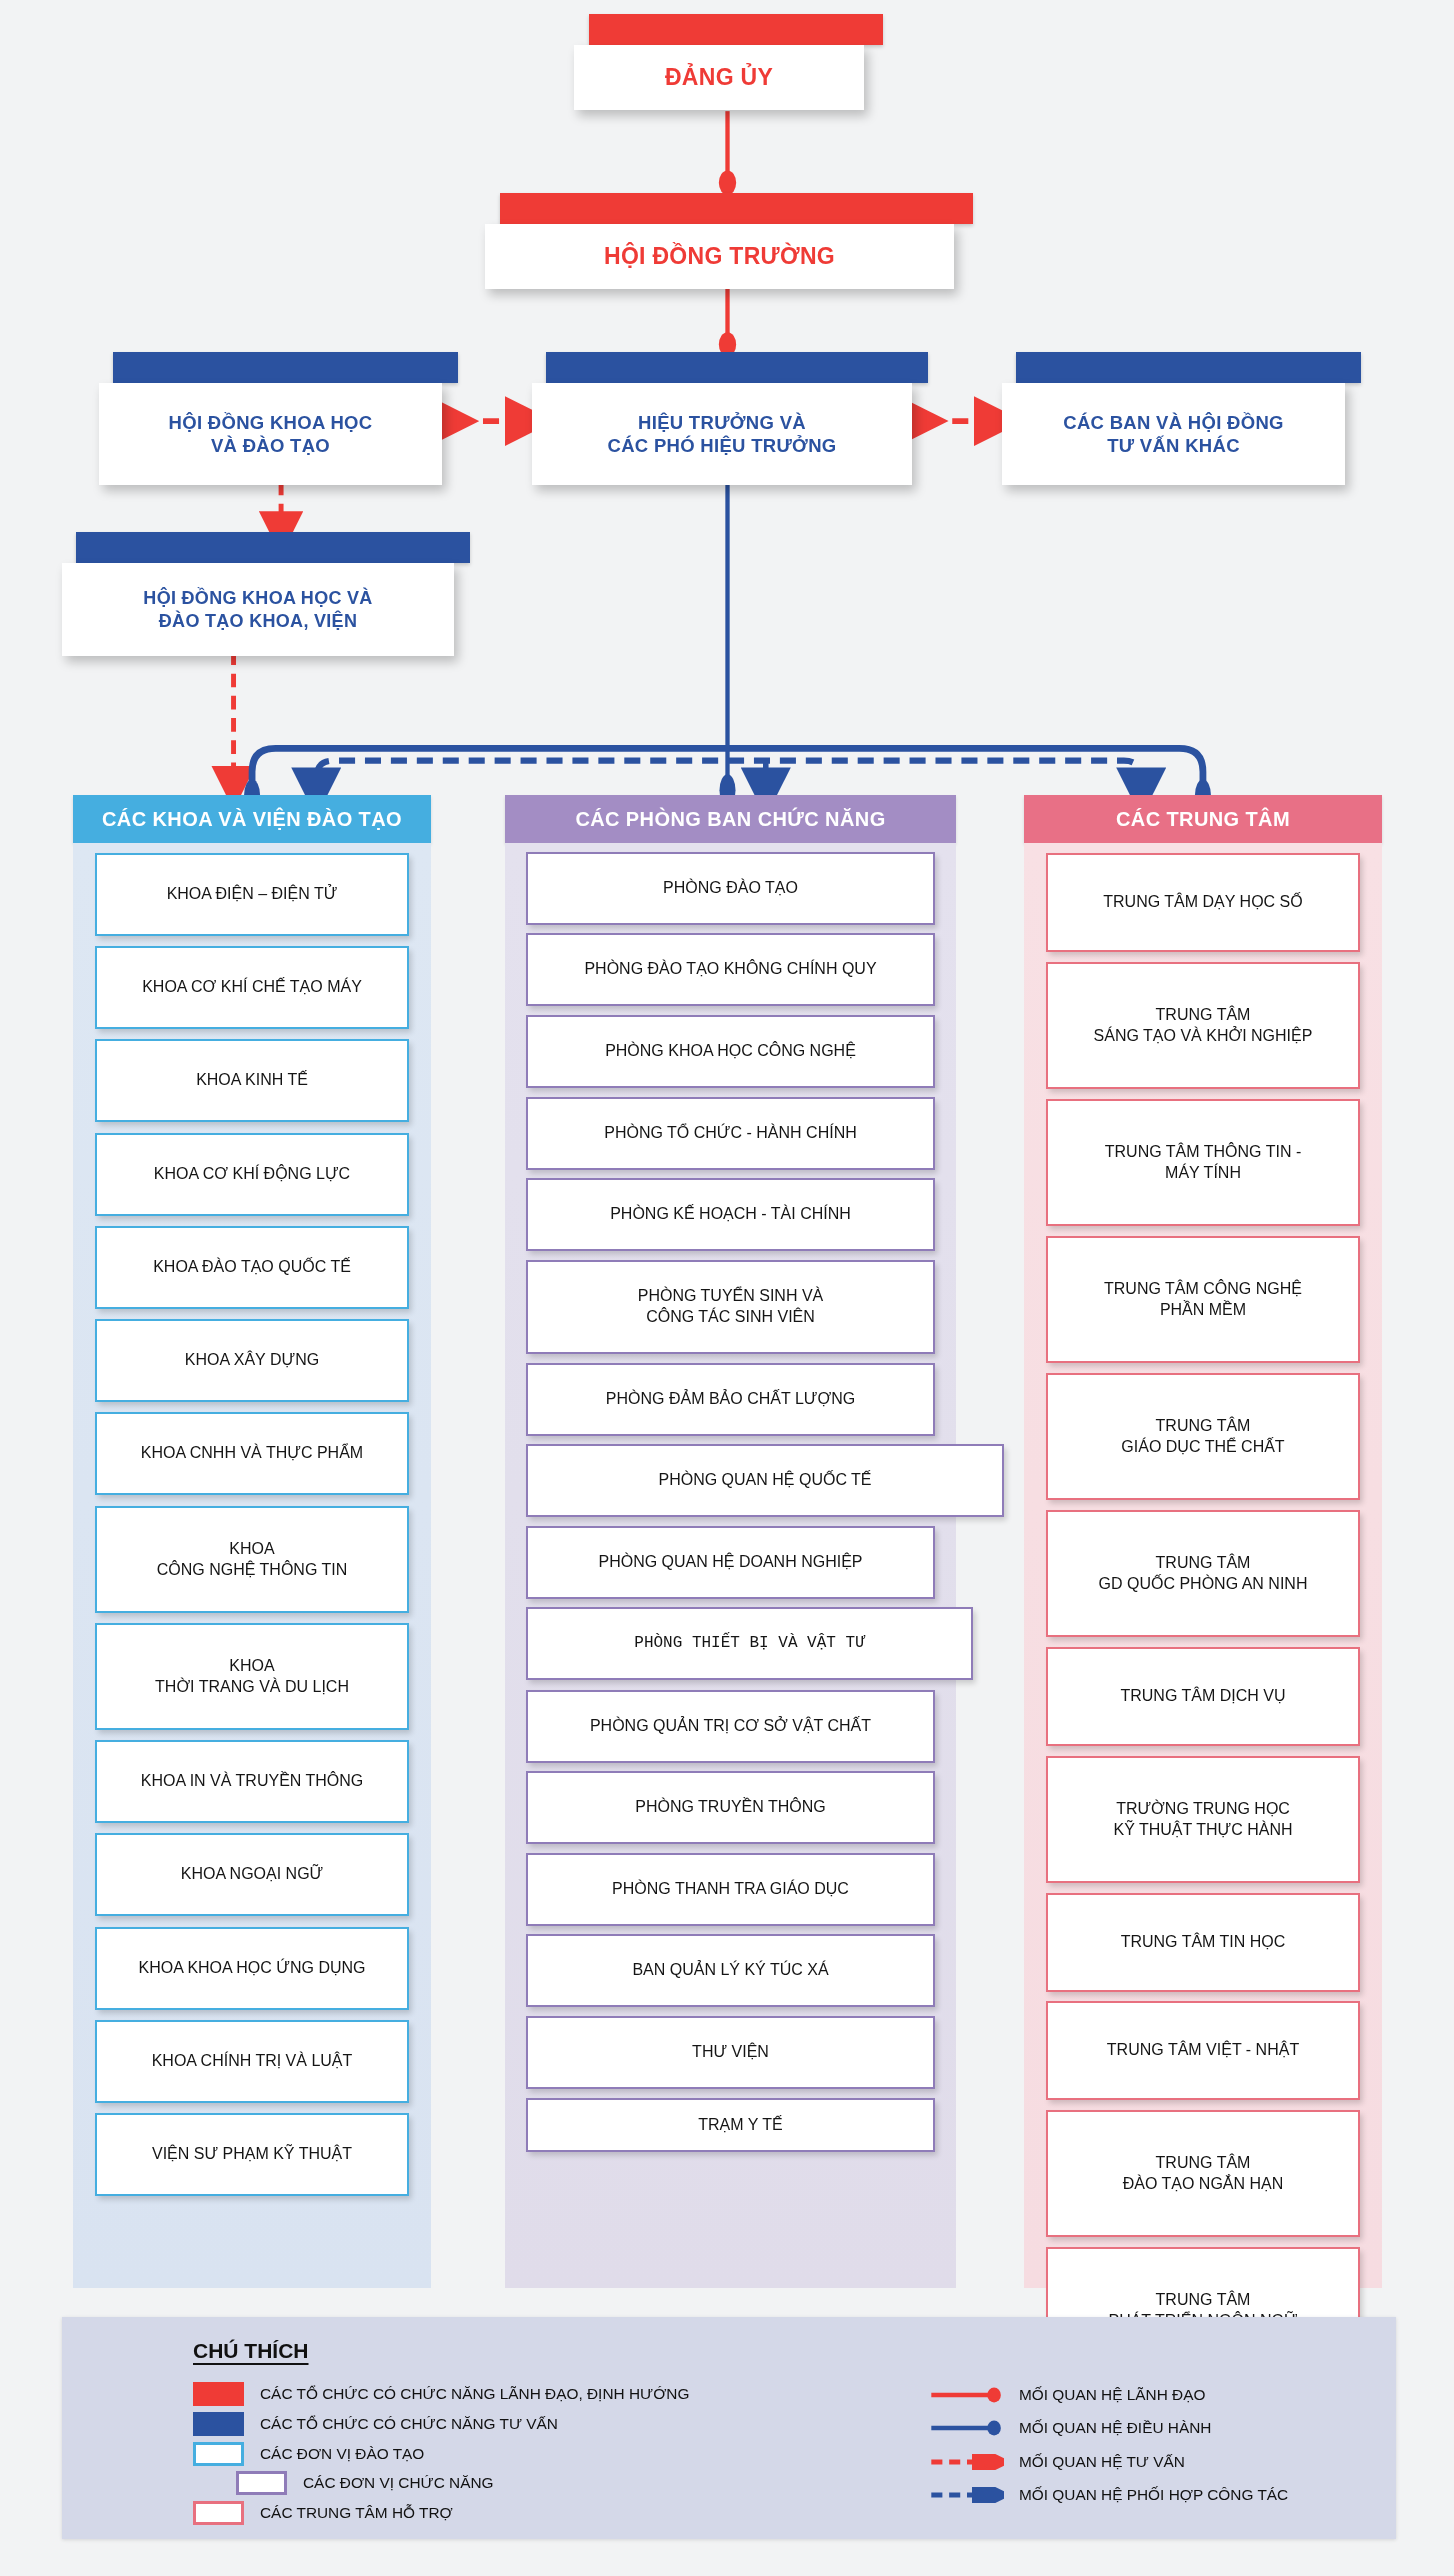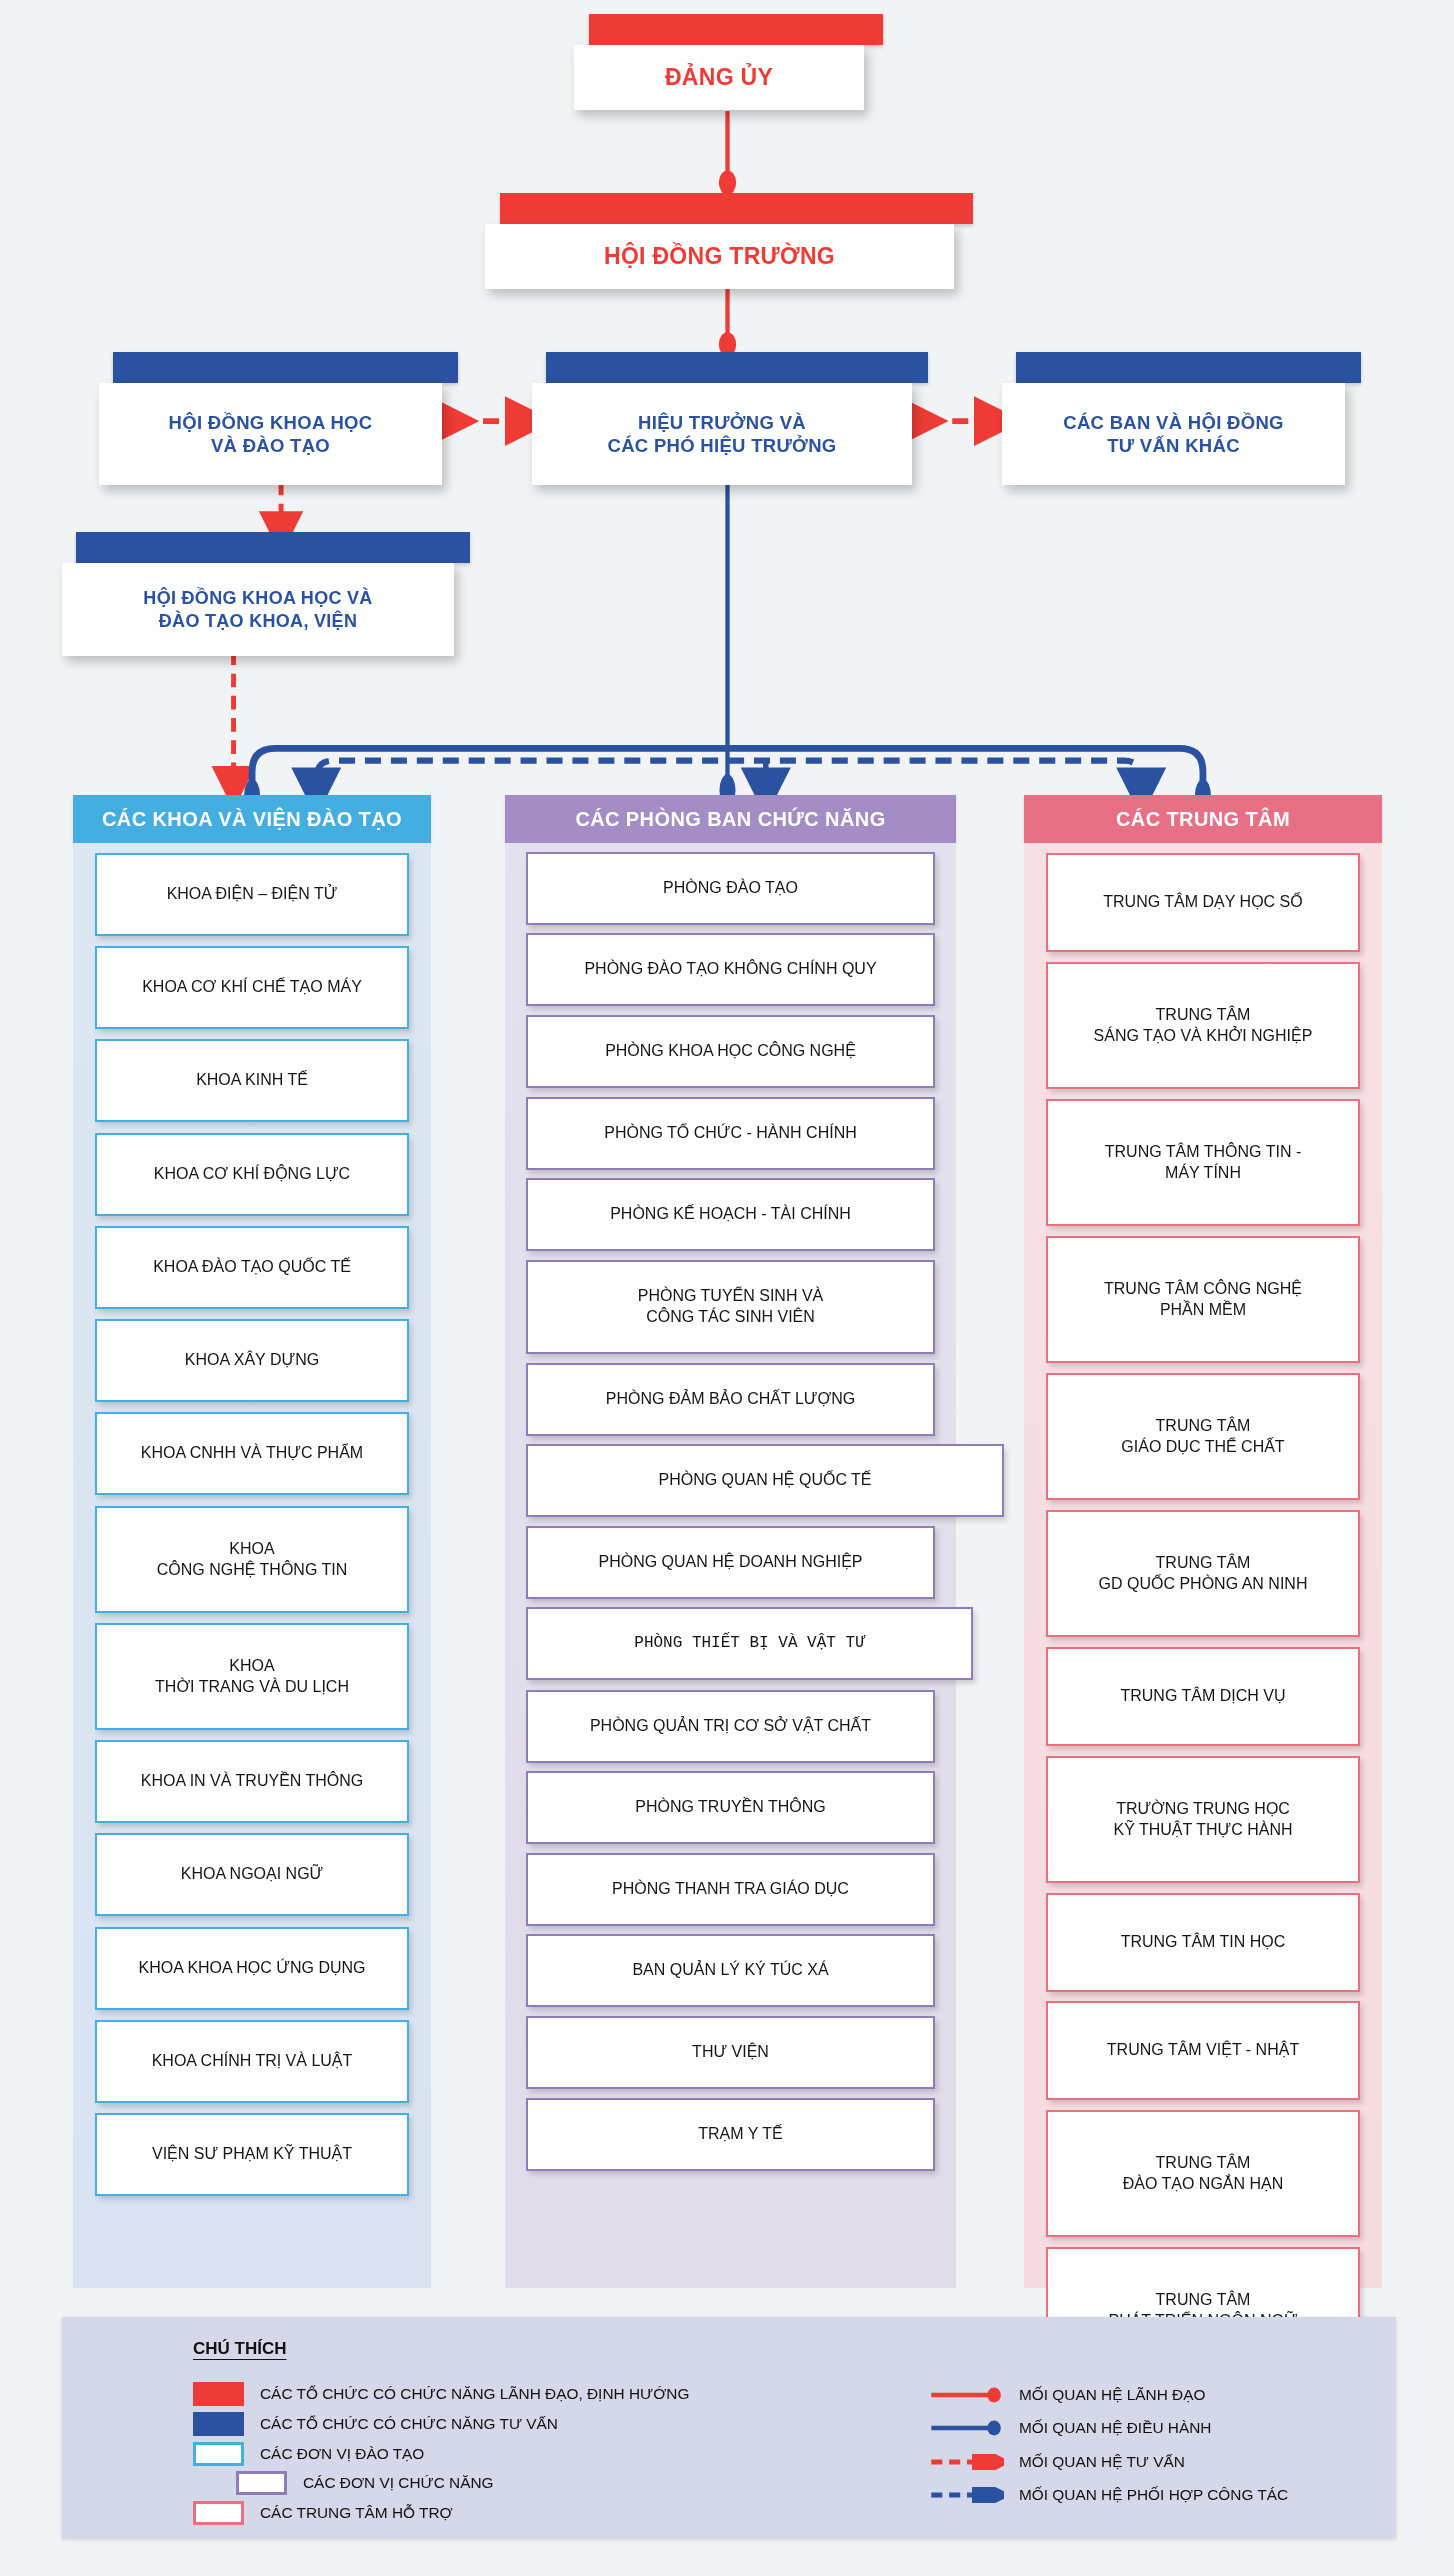--- a/index.html
+++ b/index.html
@@ -65,21 +65,21 @@
   .col-2 .item{border:2.5px solid #8f7cb8;}
   .col-3 .item{border:2.5px solid #e8707f;}
 
   
   .legend{
     position:absolute;background:#d4d8e8;
     box-shadow:0 1.2px 3.7px rgba(0,0,0,.12);
   }
   .legend-title{
     position:absolute;left:131px;top:22px;
-    font-size:17px;font-weight:600;color:#111;
+    font-size:21px;font-weight:600;color:#111;
     text-decoration:underline;text-underline-offset:5px;
   }
   .sw-row{position:absolute;display:flex;align-items:center;}
   .swatch{width:51px;height:23.5px;box-sizing:border-box;margin-right:16px;flex:none;}
   .sw-label{font-size:15.4px;color:#111;white-space:nowrap;}
   .line-row{position:absolute;display:flex;align-items:center;}
   .line-sample{width:74px;height:16px;position:relative;margin-right:15px;flex:none;}
 
   
   svg.wires{position:absolute;left:0;top:0;width:1455px;height:2576px;pointer-events:none;}
@@ -274,21 +274,21 @@
         </div>
         <div class="item" style="left: 21px; top: 1010px; width: 409px; height: 73px; flex-direction: column;">
           <span>PHÒNG THANH TRA GIÁO DỤC</span>
         </div>
         <div class="item" style="left: 21px; top: 1091px; width: 409px; height: 73px; flex-direction: column;">
           <span>BAN QUẢN LÝ KÝ TÚC XÁ</span>
         </div>
         <div class="item" style="left: 21px; top: 1173px; width: 409px; height: 73px; flex-direction: column;">
           <span>THƯ VIỆN</span>
         </div>
-        <div class="item" style="left: 21px; top: 1255px; width: 409px; height: 73px; flex-direction: column; padding-left: 20px;">
+        <div class="item" style="left: 21px; top: 1255px; width: 409px; height: 54px; flex-direction: column; padding-left: 20px;">
           <span>TRẠM Y TẾ</span>
         </div>
       </div>
   </div>
 
   <div class="col col-3" style="left:1024px;top:795px;width:358px;height:1493px;">
     <div class="col-head">
       <span>CÁC TRUNG TÂM</span>
     </div>
     <div class="col-body">

